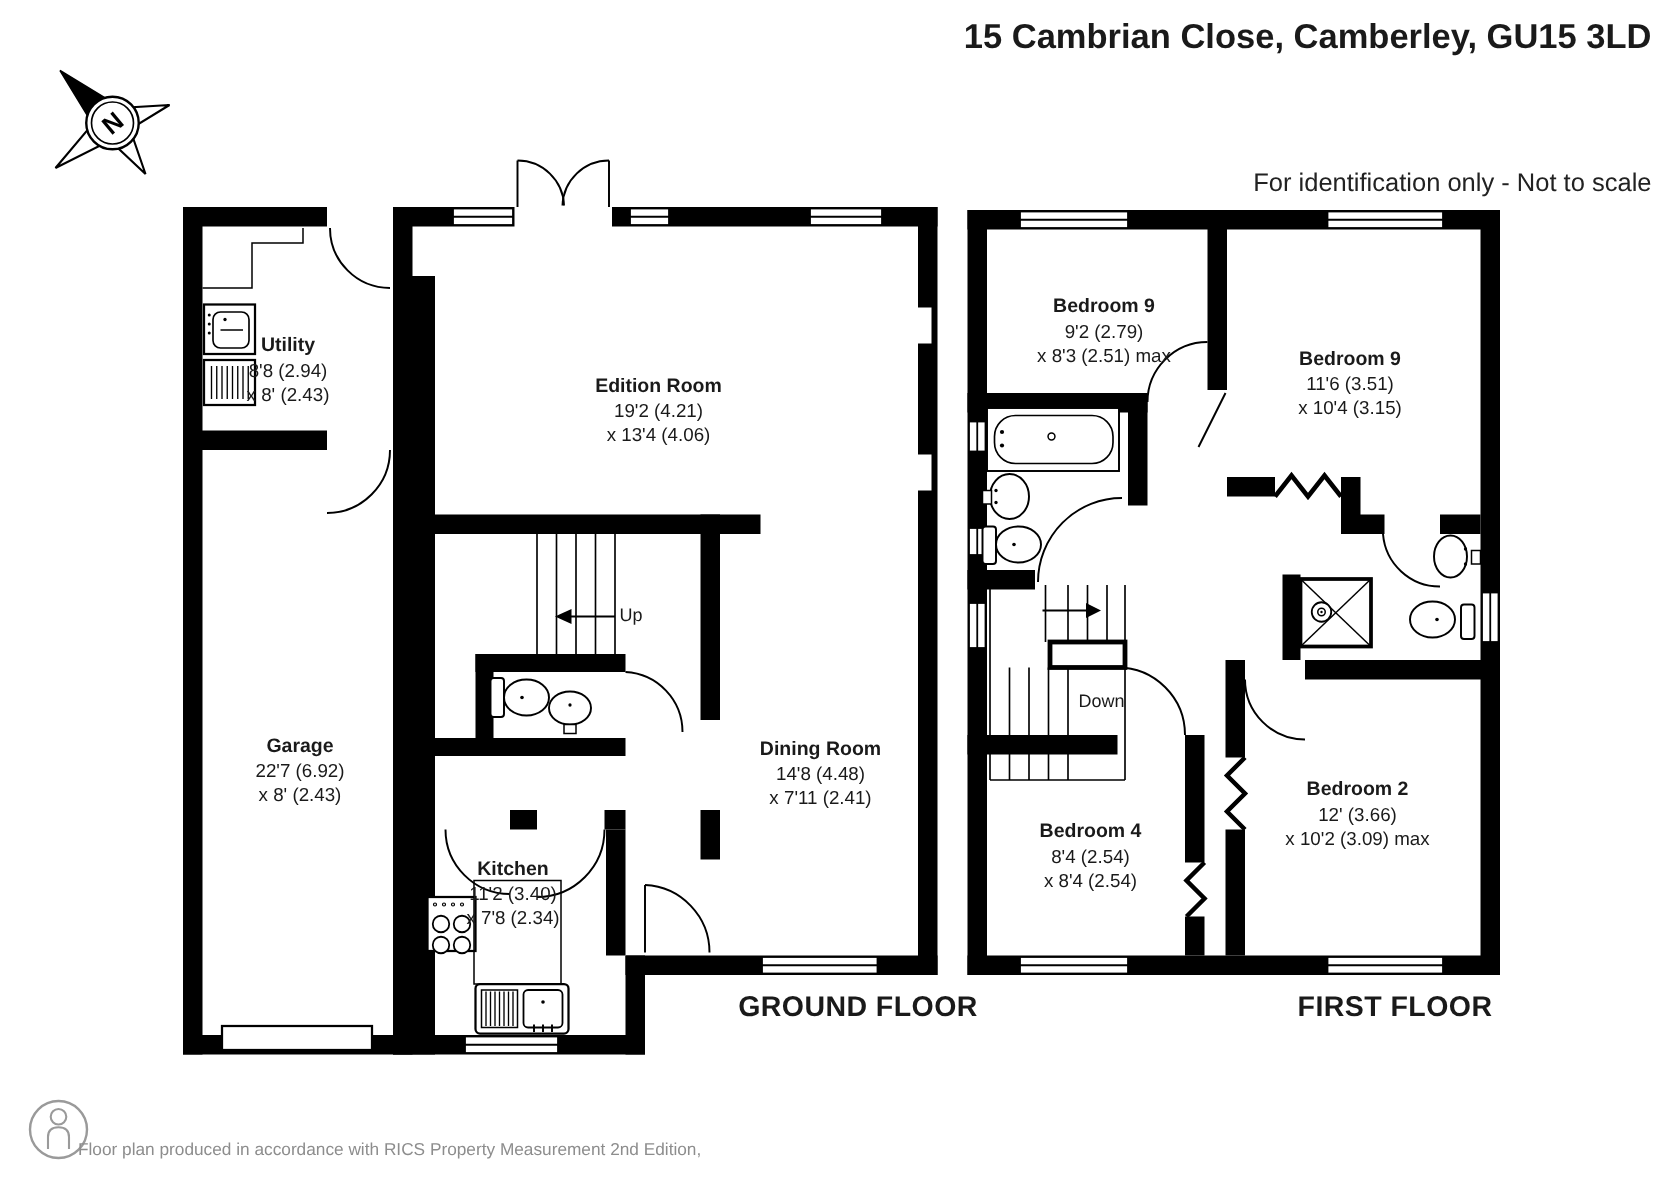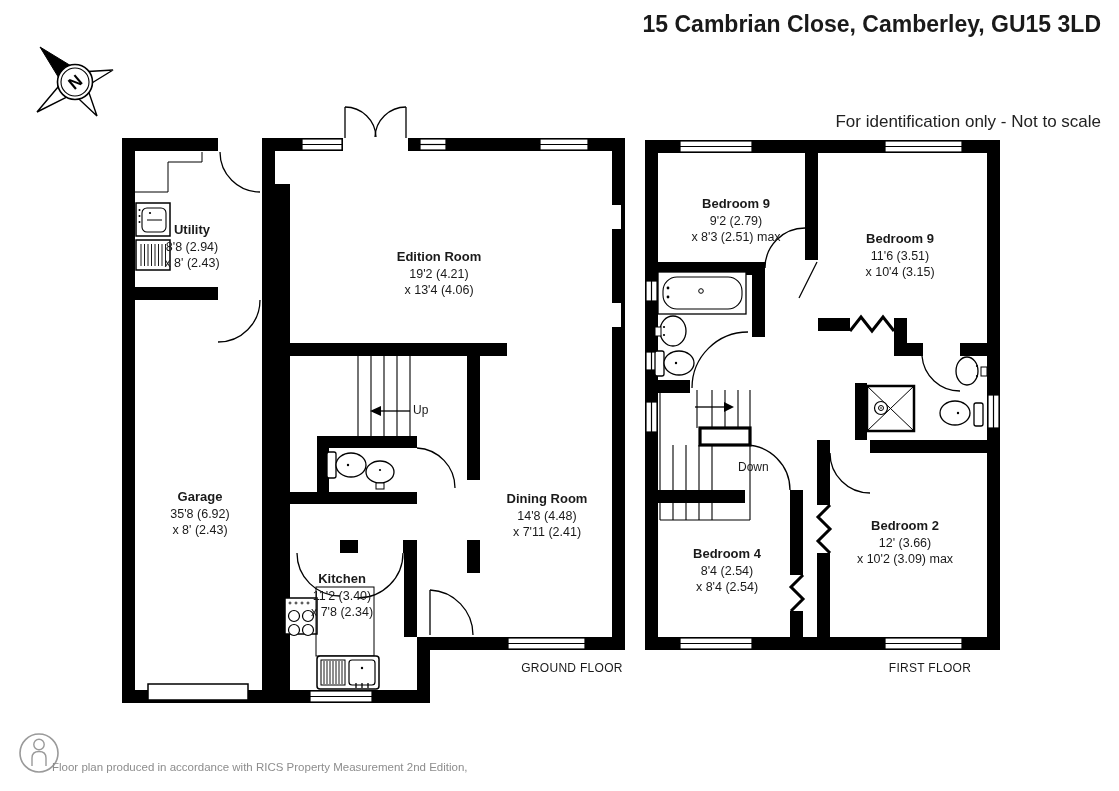--- a/index.html
+++ b/index.html
@@ -5,21 +5,21 @@
   html,body{margin:0;padding:0;background:#fff;}
   .page{position:relative;width:1119px;height:791px;background:#ffffff;overflow:hidden;
         font-family:"Liberation Sans", sans-serif;color:#1a1a1a;}
   svg.plan{position:absolute;left:0;top:0;width:1119px;height:791px;}
   .abs{position:absolute;}
   .hdr-title{right:18px;top:11px;font-size:23px;font-weight:bold;white-space:nowrap;}
   .hdr-areas{right:18px;top:51px;text-align:right;font-size:15px;line-height:21.5px;white-space:nowrap;}
   .hdr-disclaimer{right:18px;top:112px;font-size:17px;color:#222;white-space:nowrap;}
   .room-label{transform:translateX(-50%);text-align:center;white-space:nowrap;line-height:16.5px;font-size:12.5px;}
   .room-label .rn{font-weight:bold;font-size:13px;}
-  .floor-label{transform:translateX(-50%);font-weight:normal;font-size:12px;letter-spacing:.3px;white-space:nowrap;}
+  .floor-label{transform:translateX(-50%);font-weight:bold;font-size:19px;letter-spacing:.3px;white-space:nowrap;}
   .stair-label{font-weight:normal;font-size:12px;white-space:nowrap;}
   .footer-text{left:52px;top:731px;font-size:11.5px;line-height:14.5px;color:#8d8d8d;white-space:pre-wrap;}
 </style>
 </head>
 <body>
 
 <div class="page">
 
   <svg class="plan" viewBox="0 0 1119 791">
 
@@ -307,21 +307,21 @@
     <div>8'8 (2.94)</div>
     <div>x 8' (2.43)</div>
   </div>
   <div class="abs room-label" style="left:439px;top:249px">
     <div class="rn">Edition Room</div>
     <div>19'2 (4.21)</div>
     <div>x 13'4 (4.06)</div>
   </div>
   <div class="abs room-label" style="left:200px;top:489px">
     <div class="rn">Garage</div>
-    <div>35'8 (6.92)</div>
+    <div>22'7 (6.92)</div>
     <div>x 8' (2.43)</div>
   </div>
   <div class="abs room-label" style="left:342px;top:571px">
     <div class="rn">Kitchen</div>
     <div>11'2 (3.40)</div>
     <div>x 7'8 (2.34)</div>
   </div>
   <div class="abs room-label" style="left:547px;top:491px">
     <div class="rn">Dining Room</div>
     <div>14'8 (4.48)</div>
@@ -343,21 +343,21 @@
     <div>8'4 (2.54)</div>
     <div>x 8'4 (2.54)</div>
   </div>
   <div class="abs room-label" style="left:905px;top:518px">
     <div class="rn">Bedroom 2</div>
     <div>12' (3.66)</div>
     <div>x 10'2 (3.09) max</div>
   </div>
 
   <div class="abs stair-label" style="left:413px;top:403px">Up</div>
-  <div class="abs stair-label" style="left:738px;top:460px">Down</div>
+  <div class="abs stair-label" style="left:719px;top:460px">Down</div>
 
   <div class="abs floor-label" style="left:572px;top:661px">GROUND FLOOR</div>
   <div class="abs floor-label" style="left:930px;top:661px">FIRST FLOOR</div>
 
   <div class="abs footer-text">
     <div>Floor plan produced in accordance with RICS Property Measurement 2nd Edition,</div>
     
     
   </div>
 

